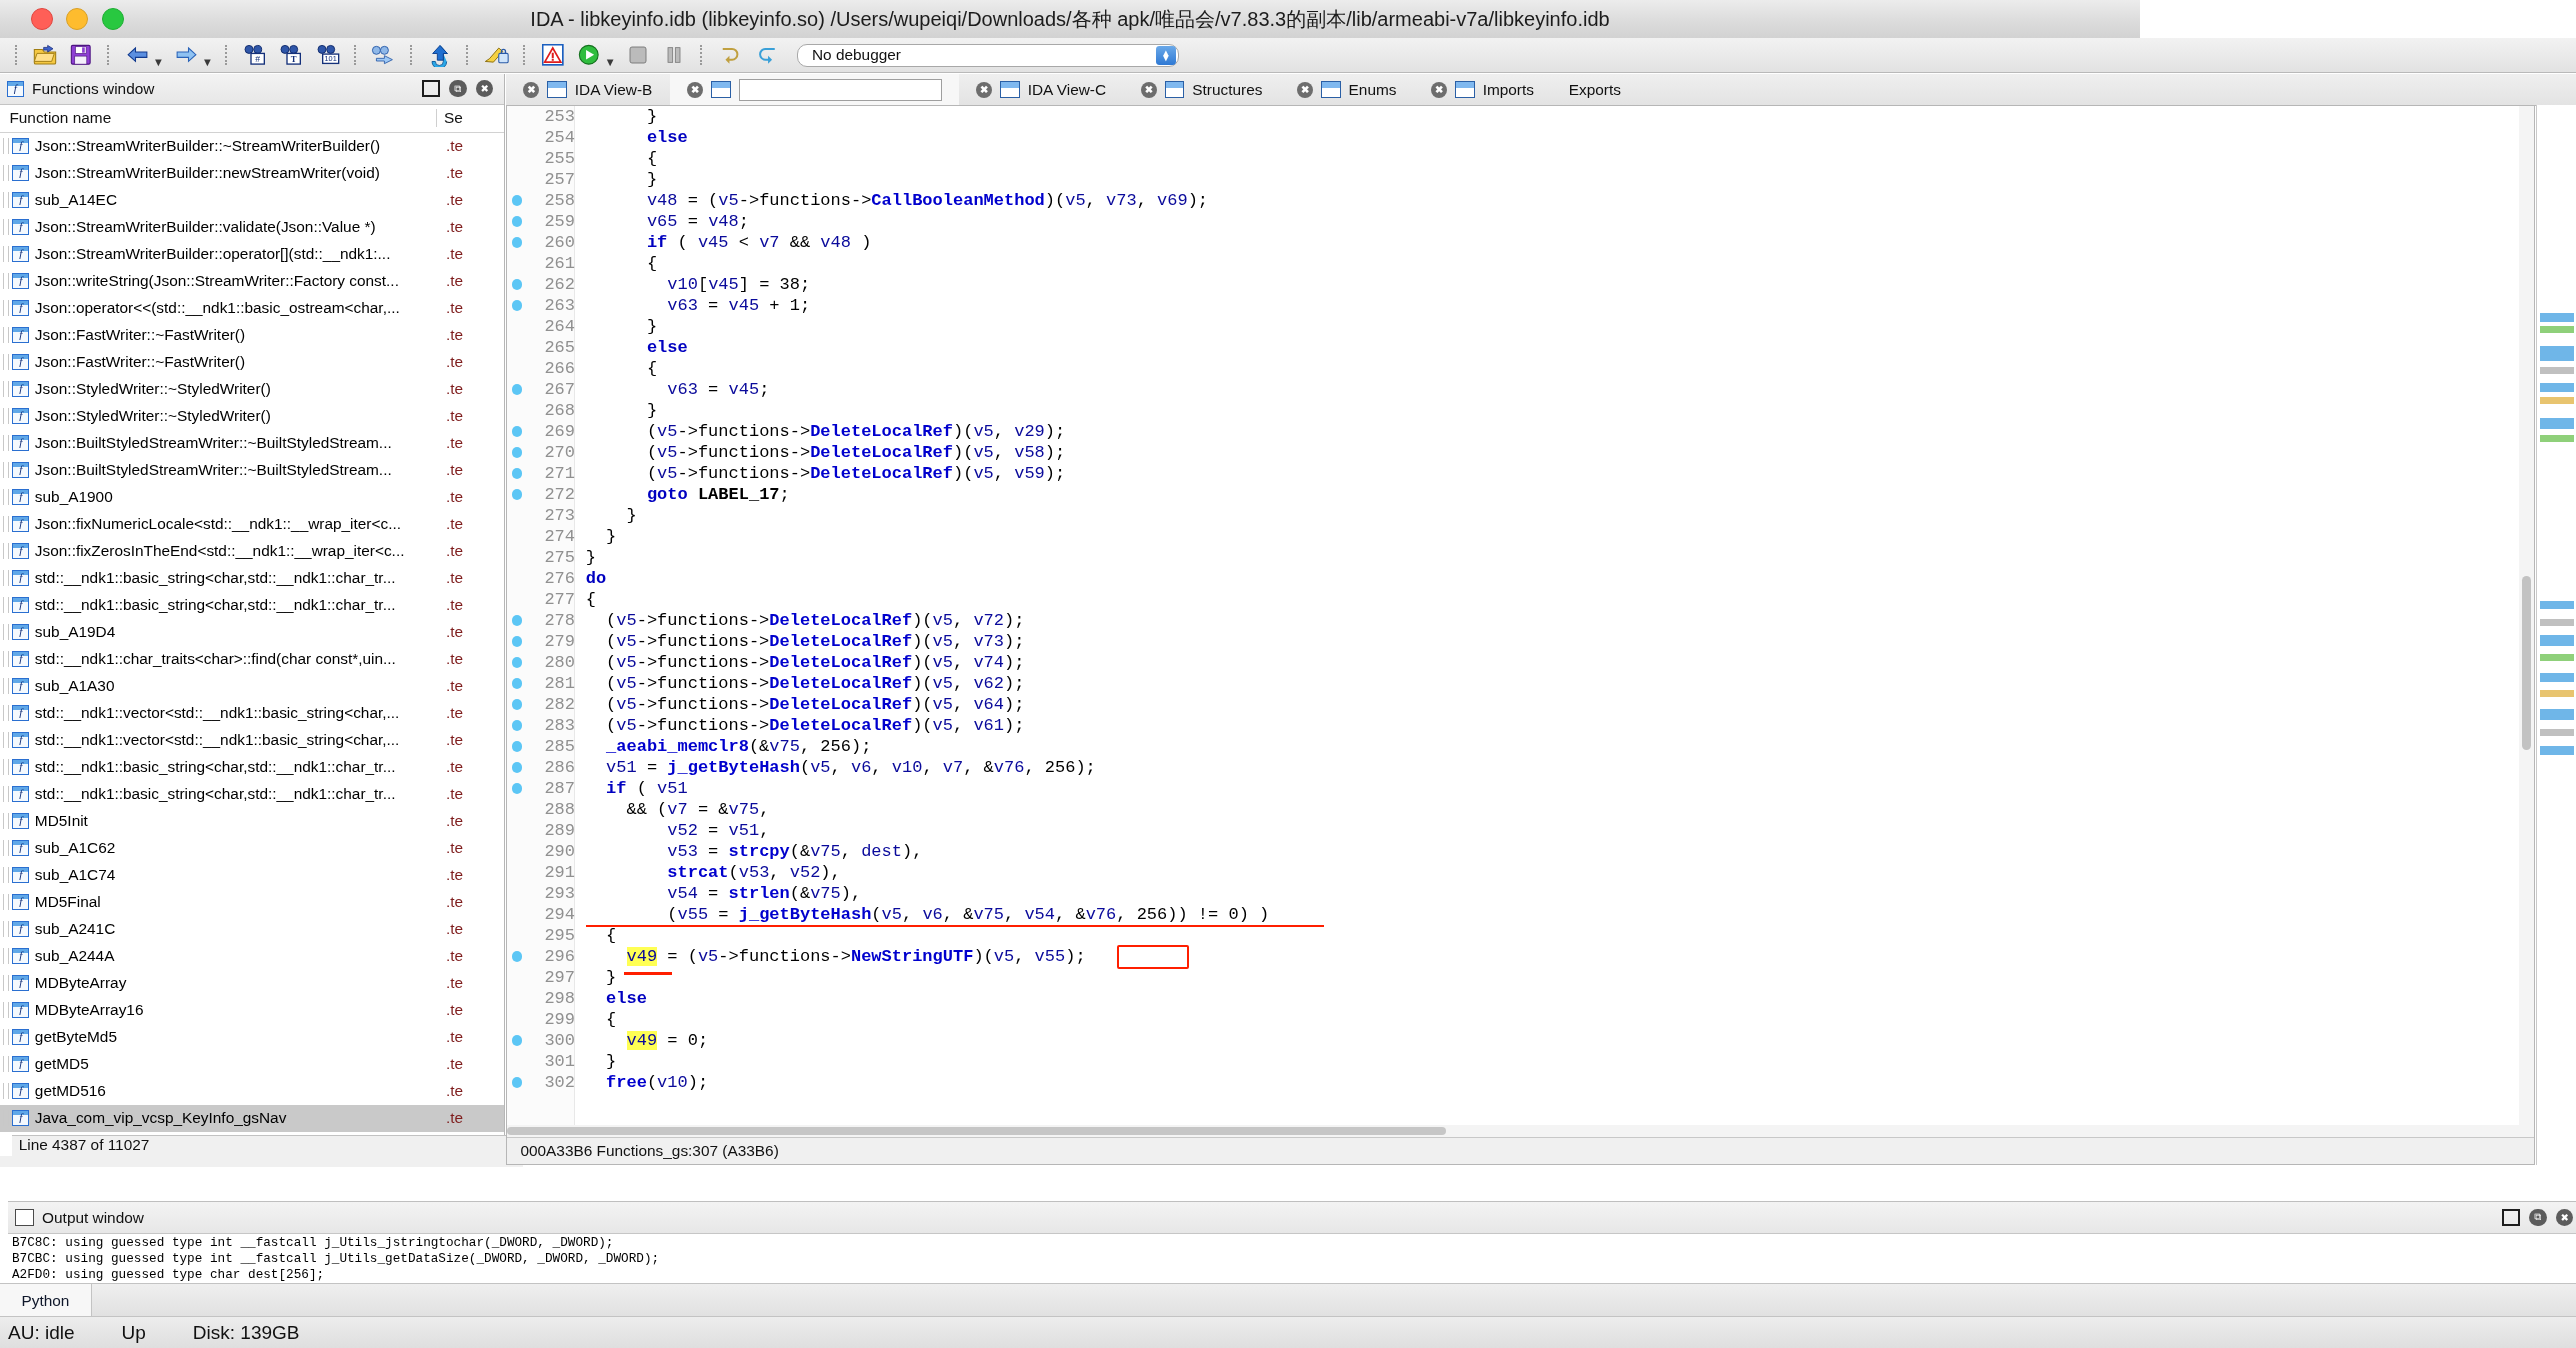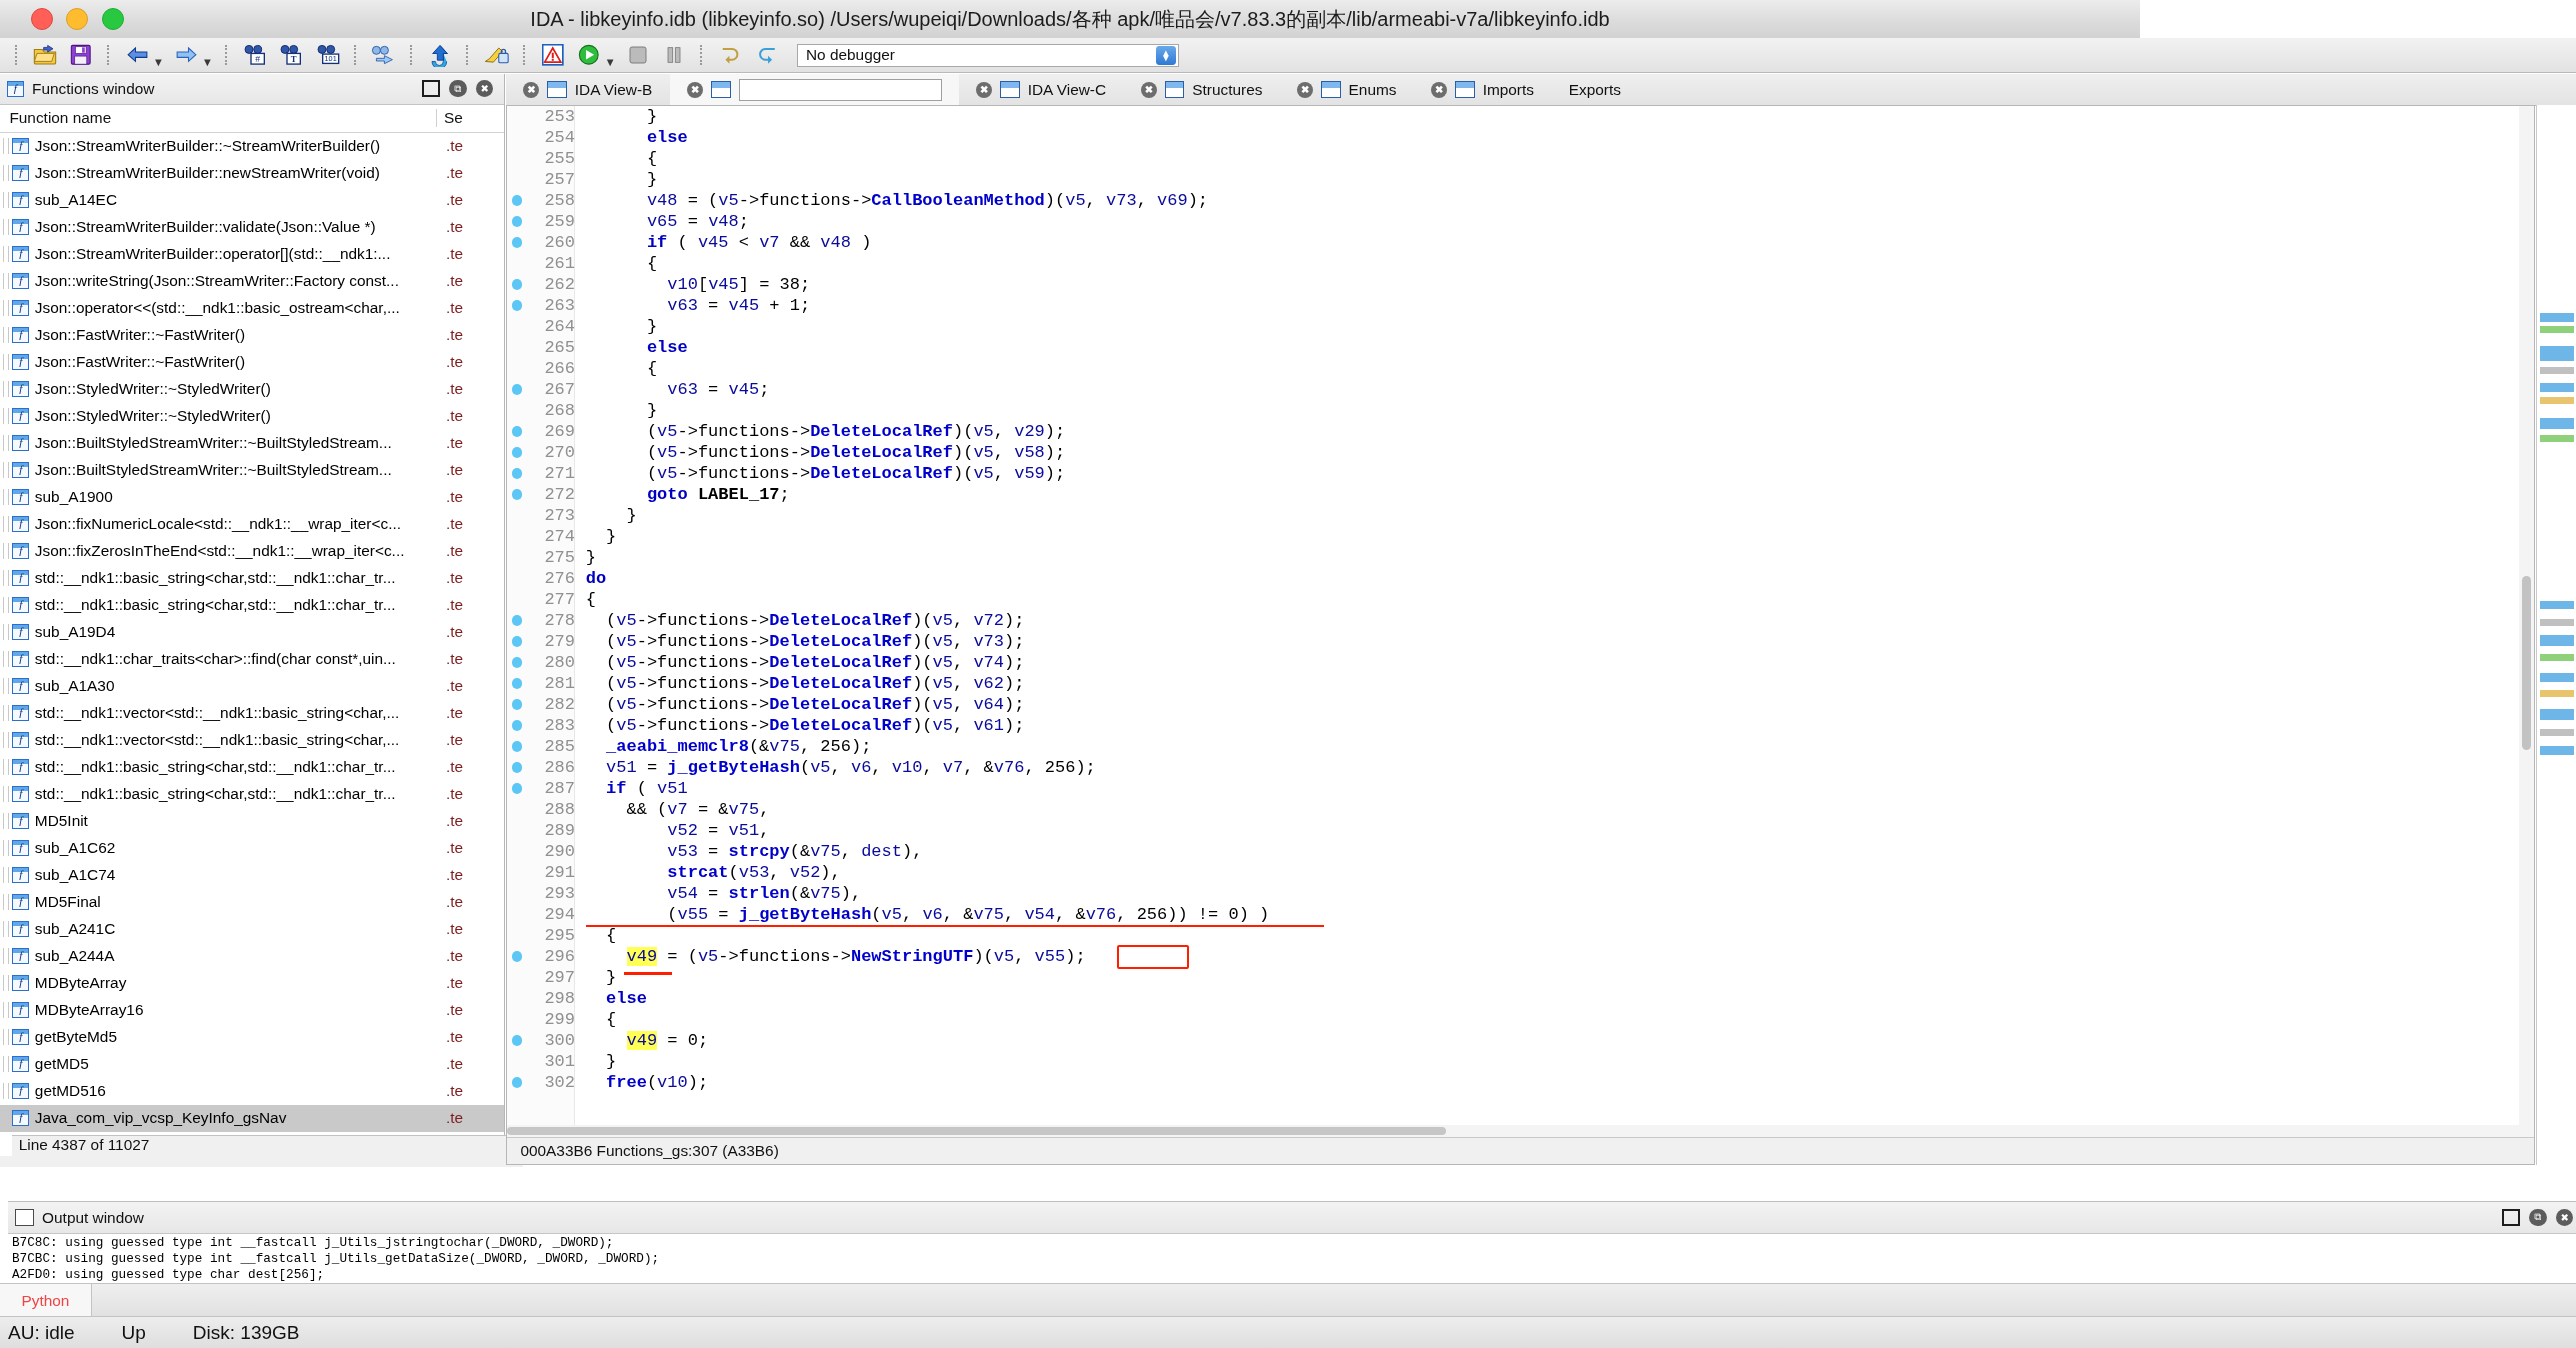--- a/index.html
+++ b/index.html
@@ -45,23 +45,23 @@
   .tbsep { width: 2px; height: 20px; margin: 0 8px;
            border-left: 2px dotted #9a9a9a; }
   .tbicon {
     width: 25.5px; height: 25.5px; margin: 0 5.4px; position: relative;
     display: inline-flex; align-items: center; justify-content: center;
     font-size: 17.4px; line-height: 1;
   }
   .tbcaret { font-size: 11.4px; color: #3a3a3a; margin: 0 4px 0 -2.7px; align-self: flex-end; padding-bottom: 4px;}
   .dbg-select {
     height: 23px; width: 382px; margin-left: 12px;
-    background: #ffffff; border: 0.7px solid #a8a8a8; border-radius: 0;
+    background: #ffffff; border: 0.7px solid #a8a8a8; border-radius: 10px;
     display: flex; align-items: center; font-size: 15.4px; color: #111;
-    padding-left: 8px; box-sizing: border-box; position: relative;
+    padding-left: 14px; box-sizing: border-box; position: relative;
   }
   .dbg-arrow {
     position: absolute; right: 2px; top: 1.3px; width: 20px; height: 19px;
     background: linear-gradient(to bottom,#6aa9e9,#2f79d4);
     border-radius: 3.4px; color: #fff; font-size: 9.4px;
     display: flex; align-items: center; justify-content: center; flex-direction: column; line-height: 5.4px;
   }
 
   
   .tabstrip {
@@ -195,21 +195,21 @@
     overflow: hidden;
   }
   .out-body div { height: 16px; white-space: pre; }
   .py-tab {
     position: absolute; left: 0; top: 1283px; width: 2576px; height: 34px;
     background: linear-gradient(to bottom,#efefef,#e0e0e0);
     border-top: 0.7px solid #c3c3c3; display: flex; align-items: center;
   }
   .py-tab .tabitem {
     height: 34px; padding: 0 21.5px; display: flex; align-items: center;
-    font-size: 15.4px; color: #ef4444; background: #f7f7f7;
+    font-size: 15.4px; color: #0f172a; background: #f7f7f7;
     border-right: 0.7px solid #c3c3c3;
   }
   .botbar {
     position: absolute; left: 0; top: 1316px; width: 2576px; height: 32px;
     background: linear-gradient(to bottom,#ededed,#dedede);
     border-top: 0.7px solid #c3c3c3;
     display: flex; align-items: center; font-size: 19px; color: #111;
   }
   .botbar span { margin-right: 47px; }
   .botbar span:first-child { margin-left: 8px; }

